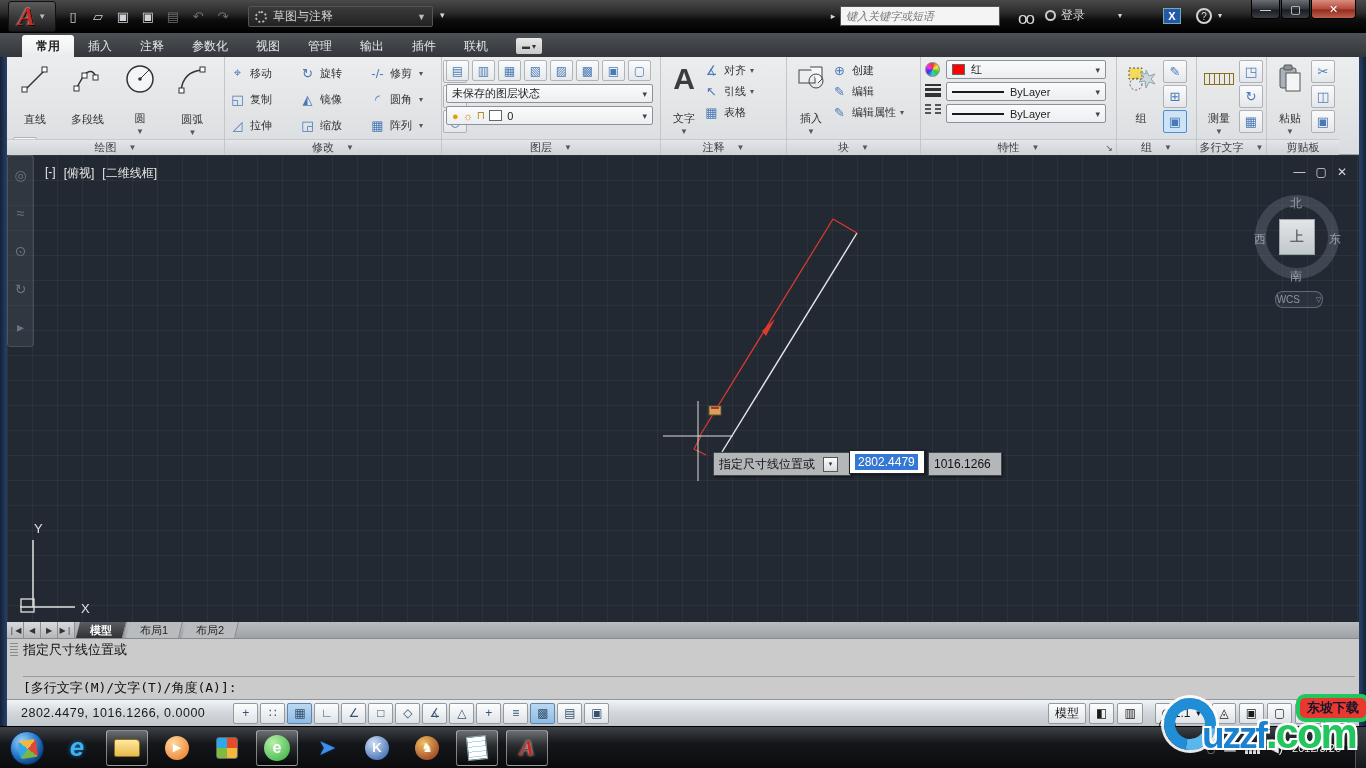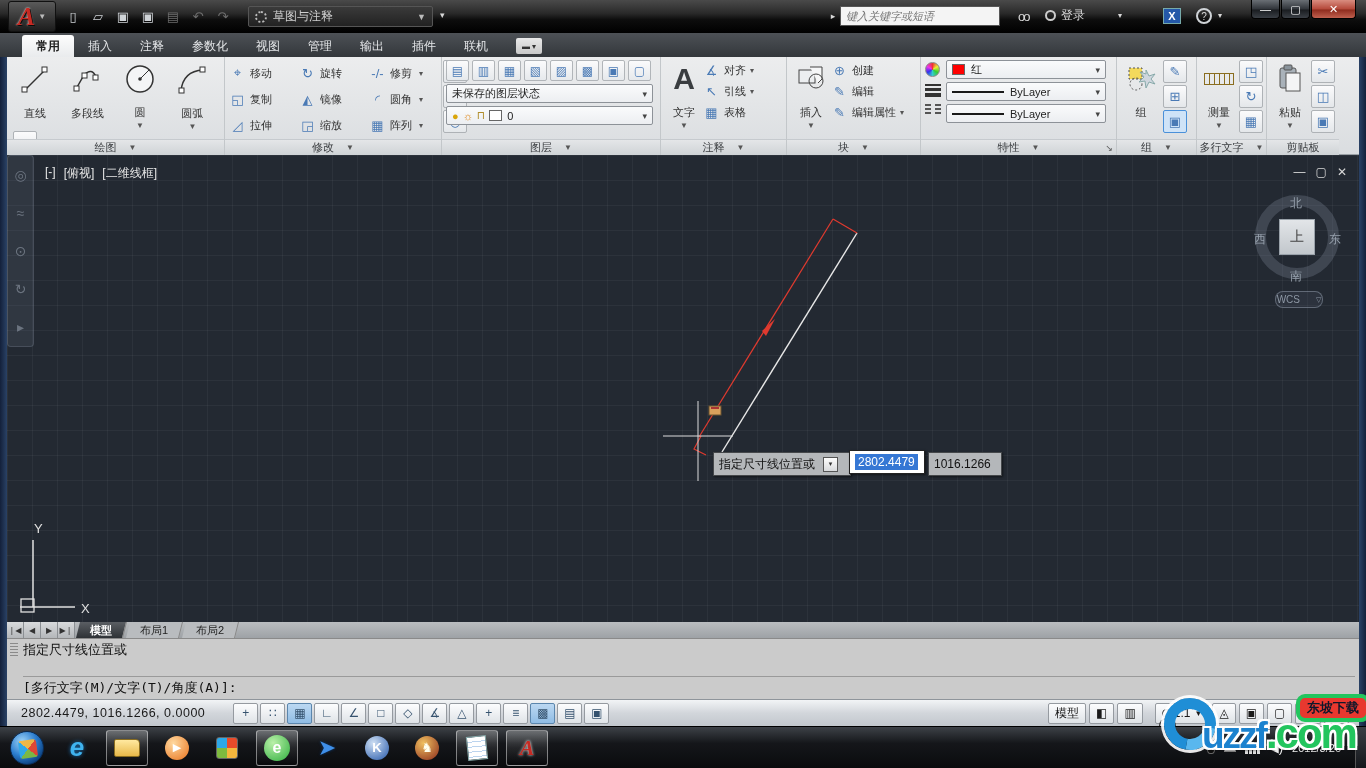--- a/index.html
+++ b/index.html
@@ -21,21 +21,21 @@
   .qicon.dim{color:#6d6d6d}
   .ws-pill{display:flex;align-items:center;gap:6px;height:21px;padding:0 6px;
     background:linear-gradient(#3a3a3a,#222);border:1px solid #555;border-radius:2px;
     color:#cfcfcf;font-size:12px;min-width:185px}
   .ws-pill .gear{width:12px;height:12px;border:2px dotted #bbb;border-radius:50%}
   .ws-pill .car{margin-left:auto;font-size:9px;color:#bbb}
   .apptitle{font-size:13px;color:#e6e6e6;text-shadow:0 1px 2px #000;letter-spacing:.3px}
   .searchbox{display:flex;align-items:center;height:20px}
   .searchbox input{width:160px;height:20px;border:1px solid #555;background:#f4f4f4;color:#888;
     font-size:11px;font-style:italic;padding:0 5px;outline:none}
-  .ic-btn{display:inline-flex;align-items:center;justify-content:center;color:#d8d8d8;font-size:13px}
+  .ic-btn{display:inline-flex;align-items:center;justify-content:center;color:#d8d8d8;font-size:17px}
   .winbtns{right:10px;top:0;display:flex}
   .winbtn{width:29px;height:19px;display:flex;align-items:center;justify-content:center;
     background:linear-gradient(#6a6f75,#30343a 50%,#1a1d21 55%,#3a3f45);
     border:1px solid #000;border-top:none;color:#fff;font-size:11px;border-radius:0 0 4px 4px;margin-left:1px}
   .winbtn.close{width:45px;background:linear-gradient(#d98d80,#b5493a 50%,#8f2c1e 55%,#c0604f)}
 
   
   .tabrow{left:0;top:33px;width:1366px;height:24px;background:linear-gradient(#4d5156,#33373b);display:flex;align-items:flex-end;padding-left:22px}
   .rtab{height:22px;padding:0 14px;display:flex;align-items:center;font-size:12px;color:#e4e6e8;cursor:default}
   .rtab.active{background:linear-gradient(#fdfdfd,#e9ebed);color:#222;border-radius:3px 3px 0 0;font-weight:bold}
@@ -46,21 +46,21 @@
   .ribbon{left:7px;top:57px;width:1352px;height:98px;background:linear-gradient(#ecedee,#dadde0);
     display:flex;border-bottom:1px solid #9aa0a5}
   .panel{position:relative;height:98px;border-right:1px solid #c3c7ca;flex:none;padding:3px 2px 18px 4px}
   .plabel{position:absolute;left:0;right:0;bottom:0;height:16px;font-size:11px;color:#3a3d40;
     display:flex;align-items:center;justify-content:center;gap:12px;
     background:linear-gradient(#e4e6e8,#cfd3d6);border-top:1px solid #c6cace}
   .plabel .lar{font-size:8px;color:#555}
   .launcher{position:absolute;right:3px;bottom:2px;font-size:9px;color:#555}
   .bigtool{display:inline-flex;flex-direction:column;align-items:center;width:48px;font-size:11px;color:#333;padding-top:2px}
   .bigtool .bicon{width:34px;height:34px;display:flex;align-items:center;justify-content:center}
-  .bigtool .blabel{margin-top:9px;white-space:nowrap}
+  .bigtool .blabel{margin-top:15px;white-space:nowrap}
   .bigtool .bcar{font-size:8px;color:#555;margin-top:1px}
   .smallcol{display:inline-flex;flex-direction:column;gap:2px;vertical-align:top;margin-left:2px}
   .sbtn{width:24px;height:23px;border:1px solid #aeb2b6;border-radius:2px;
     background:linear-gradient(#fbfbfc,#e4e7ea);display:flex;align-items:center;justify-content:center;
     font-size:13px;color:#4a7ab5}
   .sbtn.hl{border:1px solid #4a90d9;background:#cfe3f7}
   .scar{font-size:8px;color:#555;text-align:center}
   .mrow{display:grid;grid-template-columns:70px 70px 72px;grid-auto-rows:26px;align-items:center;font-size:11px;color:#333}
   .mtool{display:flex;align-items:center;gap:4px;white-space:nowrap}
   .mic{width:17px;text-align:center;color:#4a7ab5;font-size:13px;flex:none}

